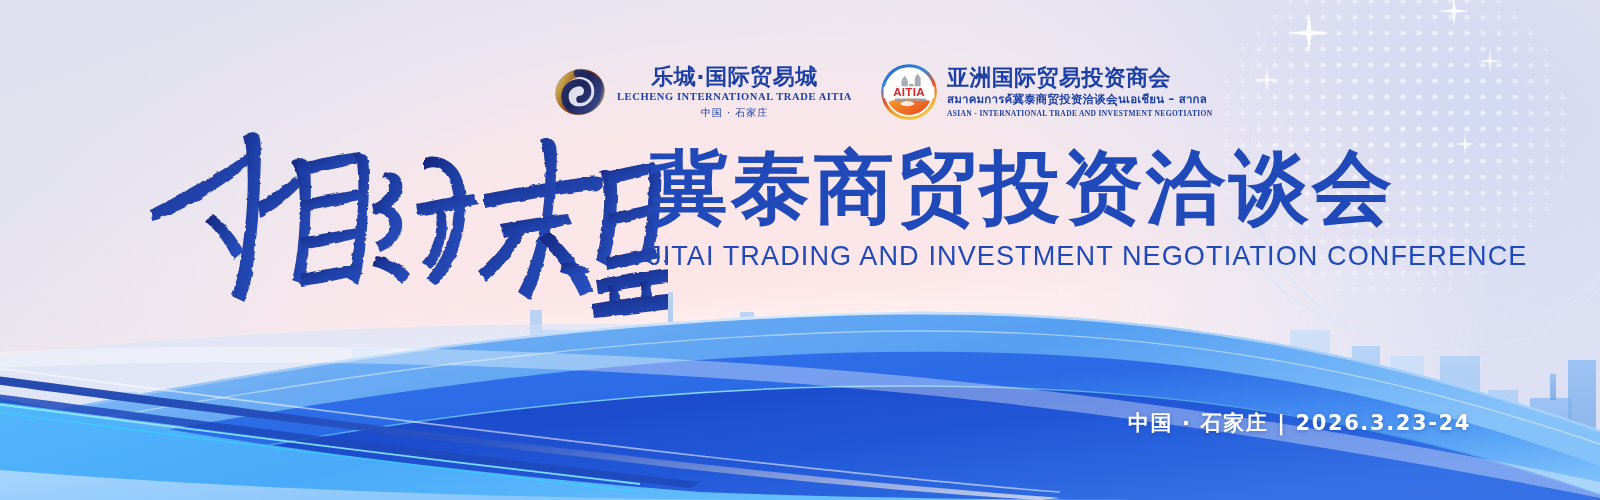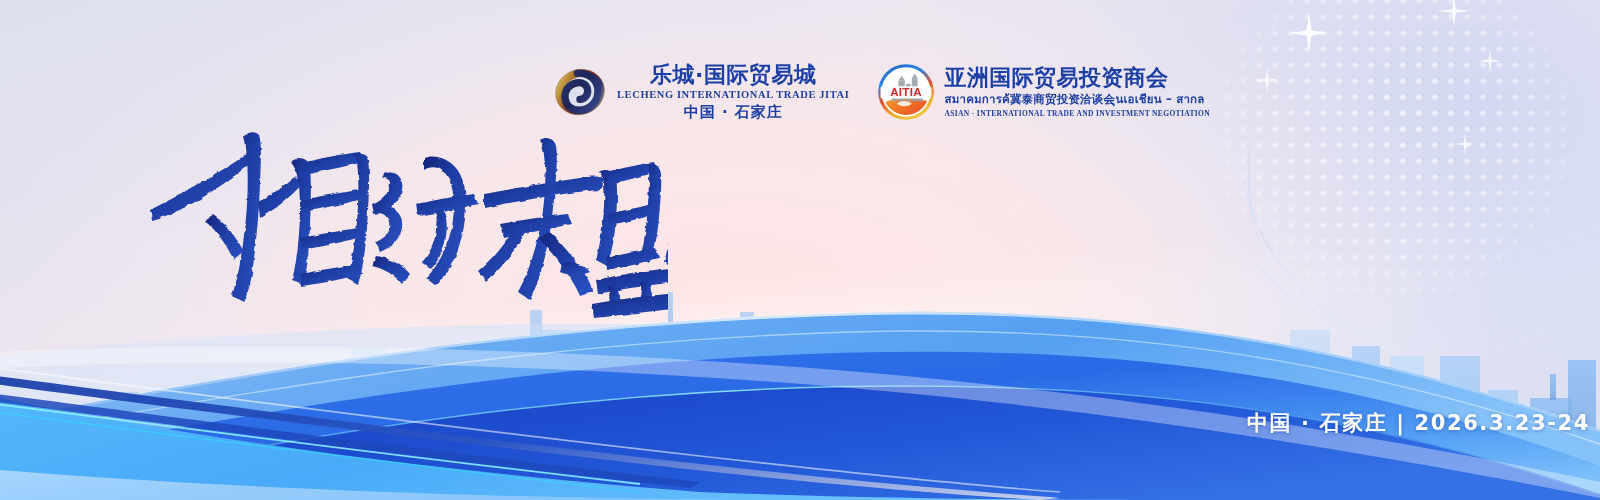--- a/index.html
+++ b/index.html
@@ -67,21 +67,21 @@
     letter-spacing:.5px; white-space:nowrap;
   }
   .lc-en {
     font-family:"Liberation Serif", serif;
     font-size:10.5px; font-weight:700; color:#1b3fa5;
     letter-spacing:.6px; white-space:nowrap; margin-top:4px;
     font-variant:small-caps;
   }
   .lc-city {
     font-family:"DejaVu Sans", sans-serif;
-    font-size:15px; font-weight:700; color:#1b3fa5;
+    font-size:10px; font-weight:400; color:#1b3fa5;
     letter-spacing:1px; white-space:nowrap; margin-top:5px;
   }
 
   .ai-text { display:flex; flex-direction:column; align-items:flex-start; line-height:1;text-align:center; }
   .ai-cn {
     font-family:"DejaVu Sans", sans-serif;
     font-size:22px; font-weight:700; color:#1b3fa5;
     letter-spacing:.4px; white-space:nowrap;
   }
   .ai-th {
@@ -114,21 +114,21 @@
   }
   .headline-en {
     font-family:"Liberation Sans", sans-serif;
     font-size:27.5px; font-weight:400; color:#2049ba;
     letter-spacing:1.1px; white-space:nowrap;
     margin-top:12px; transform:scaleX(.985); transform-origin:left center;
   }
 
   
   .datestrip {
-    position:absolute; left:1247px; top:409px;
+    position:absolute; left:1128px; top:409px;
     z-index:25;
     font-family:"DejaVu Sans", sans-serif;
     font-size:21px; font-weight:700; color:#ffffff;
     letter-spacing:1.6px; white-space:nowrap;
     text-shadow:0 1px 4px rgba(20,60,150,.45);
   }
 </style>
 </head>
 <body>
 
@@ -384,21 +384,21 @@
             <stop offset="100%" stop-color="#3a4a92"></stop>
           </linearGradient>
         </defs>
         <ellipse cx="50" cy="50" rx="44" ry="40" fill="url(#lcGold)" transform="rotate(-22 50 50)"></ellipse>
         <ellipse cx="50" cy="50" rx="30" ry="26" fill="#dfe0ee" transform="rotate(-22 50 50)"></ellipse>
         <path d="M50 16 C 72 18, 84 34, 82 52 C 80 72, 62 84, 44 82 C 30 80, 22 70, 22 58 C 22 44, 32 34, 46 33 C 57 32, 64 39, 64 48 C 64 58, 56 64, 48 63" fill="none" stroke="url(#lcInner)" stroke-width="13" stroke-linecap="round" transform="rotate(-8 50 50)"></path>
         <ellipse cx="50" cy="50" rx="44" ry="40" fill="none" stroke="#8a6a25" stroke-width="1.2" opacity=".6" transform="rotate(-22 50 50)"></ellipse>
       </svg>
       <div class="lc-text">
         <div class="lc-cn">乐城·国际贸易城</div>
-        <div class="lc-en">LECHENG INTERNATIONAL TRADE JITAI</div>
+        <div class="lc-en">LECHENG INTERNATIONAL TRADE AITIA</div>
         <div class="lc-city">中国 · 石家庄</div>
       </div>
     </div>
 
     <div class="logo-block">
       <svg class="emblem-aitia" viewBox="0 0 100 100">
         <defs>
           <linearGradient id="aiRing" x1="0" y1="0" x2="0.4" y2="1">
             <stop offset="0%" stop-color="#1d63c8"></stop>
             <stop offset="35%" stop-color="#2f86e0"></stop>
@@ -512,16 +512,20 @@
       <path d="M468 166 C 472 176, 474 188, 472 196 L460 194 C 462 186, 462 176, 460 168 Z"></path>
       <path d="M500 162 C 504 172, 506 184, 504 192 L492 190 C 494 182, 494 172, 492 164 Z"></path>
       <path d="M532 160 C 536 170, 538 180, 536 188 L524 186 C 526 178, 526 168, 524 162 Z"></path>
       <path d="M444 186 C 478 180, 524 174, 562 174 C 578 174, 590 176, 596 180 L590 192 C 578 188, 558 188, 534 190 C 500 193, 466 198, 446 200 Z"></path>
 
       <path d="M556 168 C 582 164, 610 160, 628 158 L630 164 C 610 169, 582 176, 558 180 Z" opacity=".8"></path>
       <path d="M570 186 C 596 182, 622 178, 640 176 L642 182 C 622 187, 596 194, 572 198 Z" opacity=".55"></path>
     </g>
   </svg>
 
+  <div class="headline">
+    <div class="headline-cn">冀泰商贸投资洽谈会</div>
+    <div class="headline-en">JITAI TRADING AND INVESTMENT NEGOTIATION CONFERENCE</div>
+  </div>
 
   <div class="datestrip">中国 · 石家庄 | 2026.3.23-24</div>
 
 </div>
 
 </body></html>

